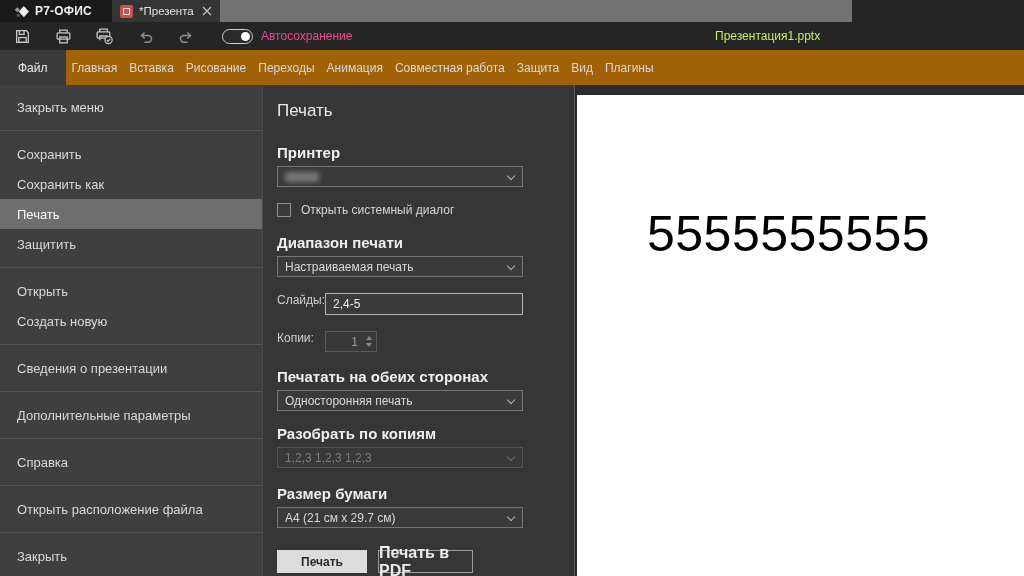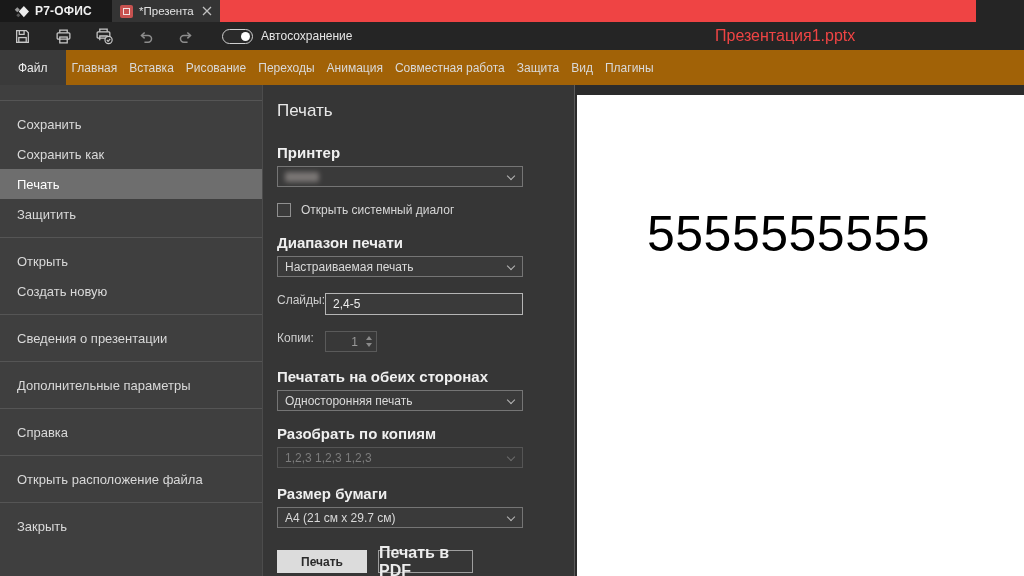--- a/index.html
+++ b/index.html
@@ -1,37 +1,37 @@
 <!DOCTYPE html>
 <html><head>
 <meta charset="utf-8">
 <style>
   * { margin:0; padding:0; box-sizing:border-box; }
   html,body { width:1024px; height:576px; overflow:hidden; background:#252525;
               font-family:"Liberation Sans", sans-serif; }
 
   
-  .titlebar { position:absolute; left:0; top:0; width:976px; height:22px; background:#ef4444; display:flex; align-items:stretch; }
+  .titlebar { position:absolute; left:0; top:0; width:852px; height:22px; background:#737373; display:flex; align-items:stretch; }
   .logo-section { width:112px; background:#191919; display:flex; align-items:center; gap:6px; padding-left:14px; }
   .app-name { color:#f0f0f0; font-size:12px; font-weight:bold; letter-spacing:.2px; }
   .doc-tab { width:108px; background:#343434; display:flex; align-items:center; gap:6px; padding:0 6px 0 8px; }
   .doc-tab-icon { width:13px; height:13px; background:#c75250; border-radius:2px; position:relative; flex:0 0 auto; }
   .doc-tab-icon::after { content:""; position:absolute; left:3px; top:3px; right:3px; bottom:3px; border:1.5px solid #f2e3e3; }
   .doc-tab-title { color:#e3e3e3; font-size:11.5px; white-space:nowrap; overflow:hidden; flex:1; }
   .tab-close { width:14px; height:14px; display:flex; align-items:center; justify-content:center; flex:0 0 auto; }
 
   
   .toolbar { position:absolute; left:0; top:22px; width:1024px; height:28px; background:#252525; display:flex; align-items:center; }
   .tbtn { width:28px; height:24px; display:flex; align-items:center; justify-content:center; margin-left:13px; }
   .tbtn.first { margin-left:8px; }
   .toggle-wrap { display:flex; align-items:center; gap:8px; margin-left:22px; }
   .toggle { width:31px; height:15px; border:1px solid #cfcfcf; border-radius:9px; position:relative; background:#2a2a2a; }
   .toggle .knob { position:absolute; right:2px; top:2px; width:9px; height:9px; border-radius:50%; background:#ffffff; }
-  .toggle-label { color:#e5e5e5; font-size:12px; }
-  .filename { position:absolute; left:715px; top:0; height:28px; display:flex; align-items:center; color:#ef4444; font-size:16px; }
+  .toggle-label { color:#ec4899; font-size:12px; }
+  .filename { position:absolute; left:715px; top:0; height:28px; display:flex; align-items:center; color:#bef264; font-size:12px; }
 
   
   .menubar { position:absolute; left:0; top:50px; width:1024px; height:35px; background:#a16207; display:flex; align-items:stretch; }
   .menu-tab { display:flex; align-items:center; padding:0 6px; color:#d9d9d9; font-size:12px; }
   .menu-tab.active { background:#3a3a3a; color:#ececec; padding:0 18px; }
 
   
   .content { position:absolute; left:0; top:85px; width:1024px; height:491px; display:flex; }
 
   
@@ -173,20 +173,21 @@
   <span class="menu-tab">Анимация</span>
   <span class="menu-tab">Совместная работа</span>
   <span class="menu-tab">Защита</span>
   <span class="menu-tab">Вид</span>
   <span class="menu-tab">Плагины</span>
 </div>
 
 <div class="content">
 
   <div class="fm-sidebar">
+    <div class="fm-item">Закрыть меню</div>
     <div class="fm-divider"></div>
     <div class="fm-item">Сохранить</div>
     <div class="fm-item">Сохранить как</div>
     <div class="fm-item selected">Печать</div>
     <div class="fm-item">Защитить</div>
     <div class="fm-divider"></div>
     <div class="fm-item">Открыть</div>
     <div class="fm-item">Создать новую</div>
     <div class="fm-divider"></div>
     <div class="fm-item">Сведения о презентации</div>

